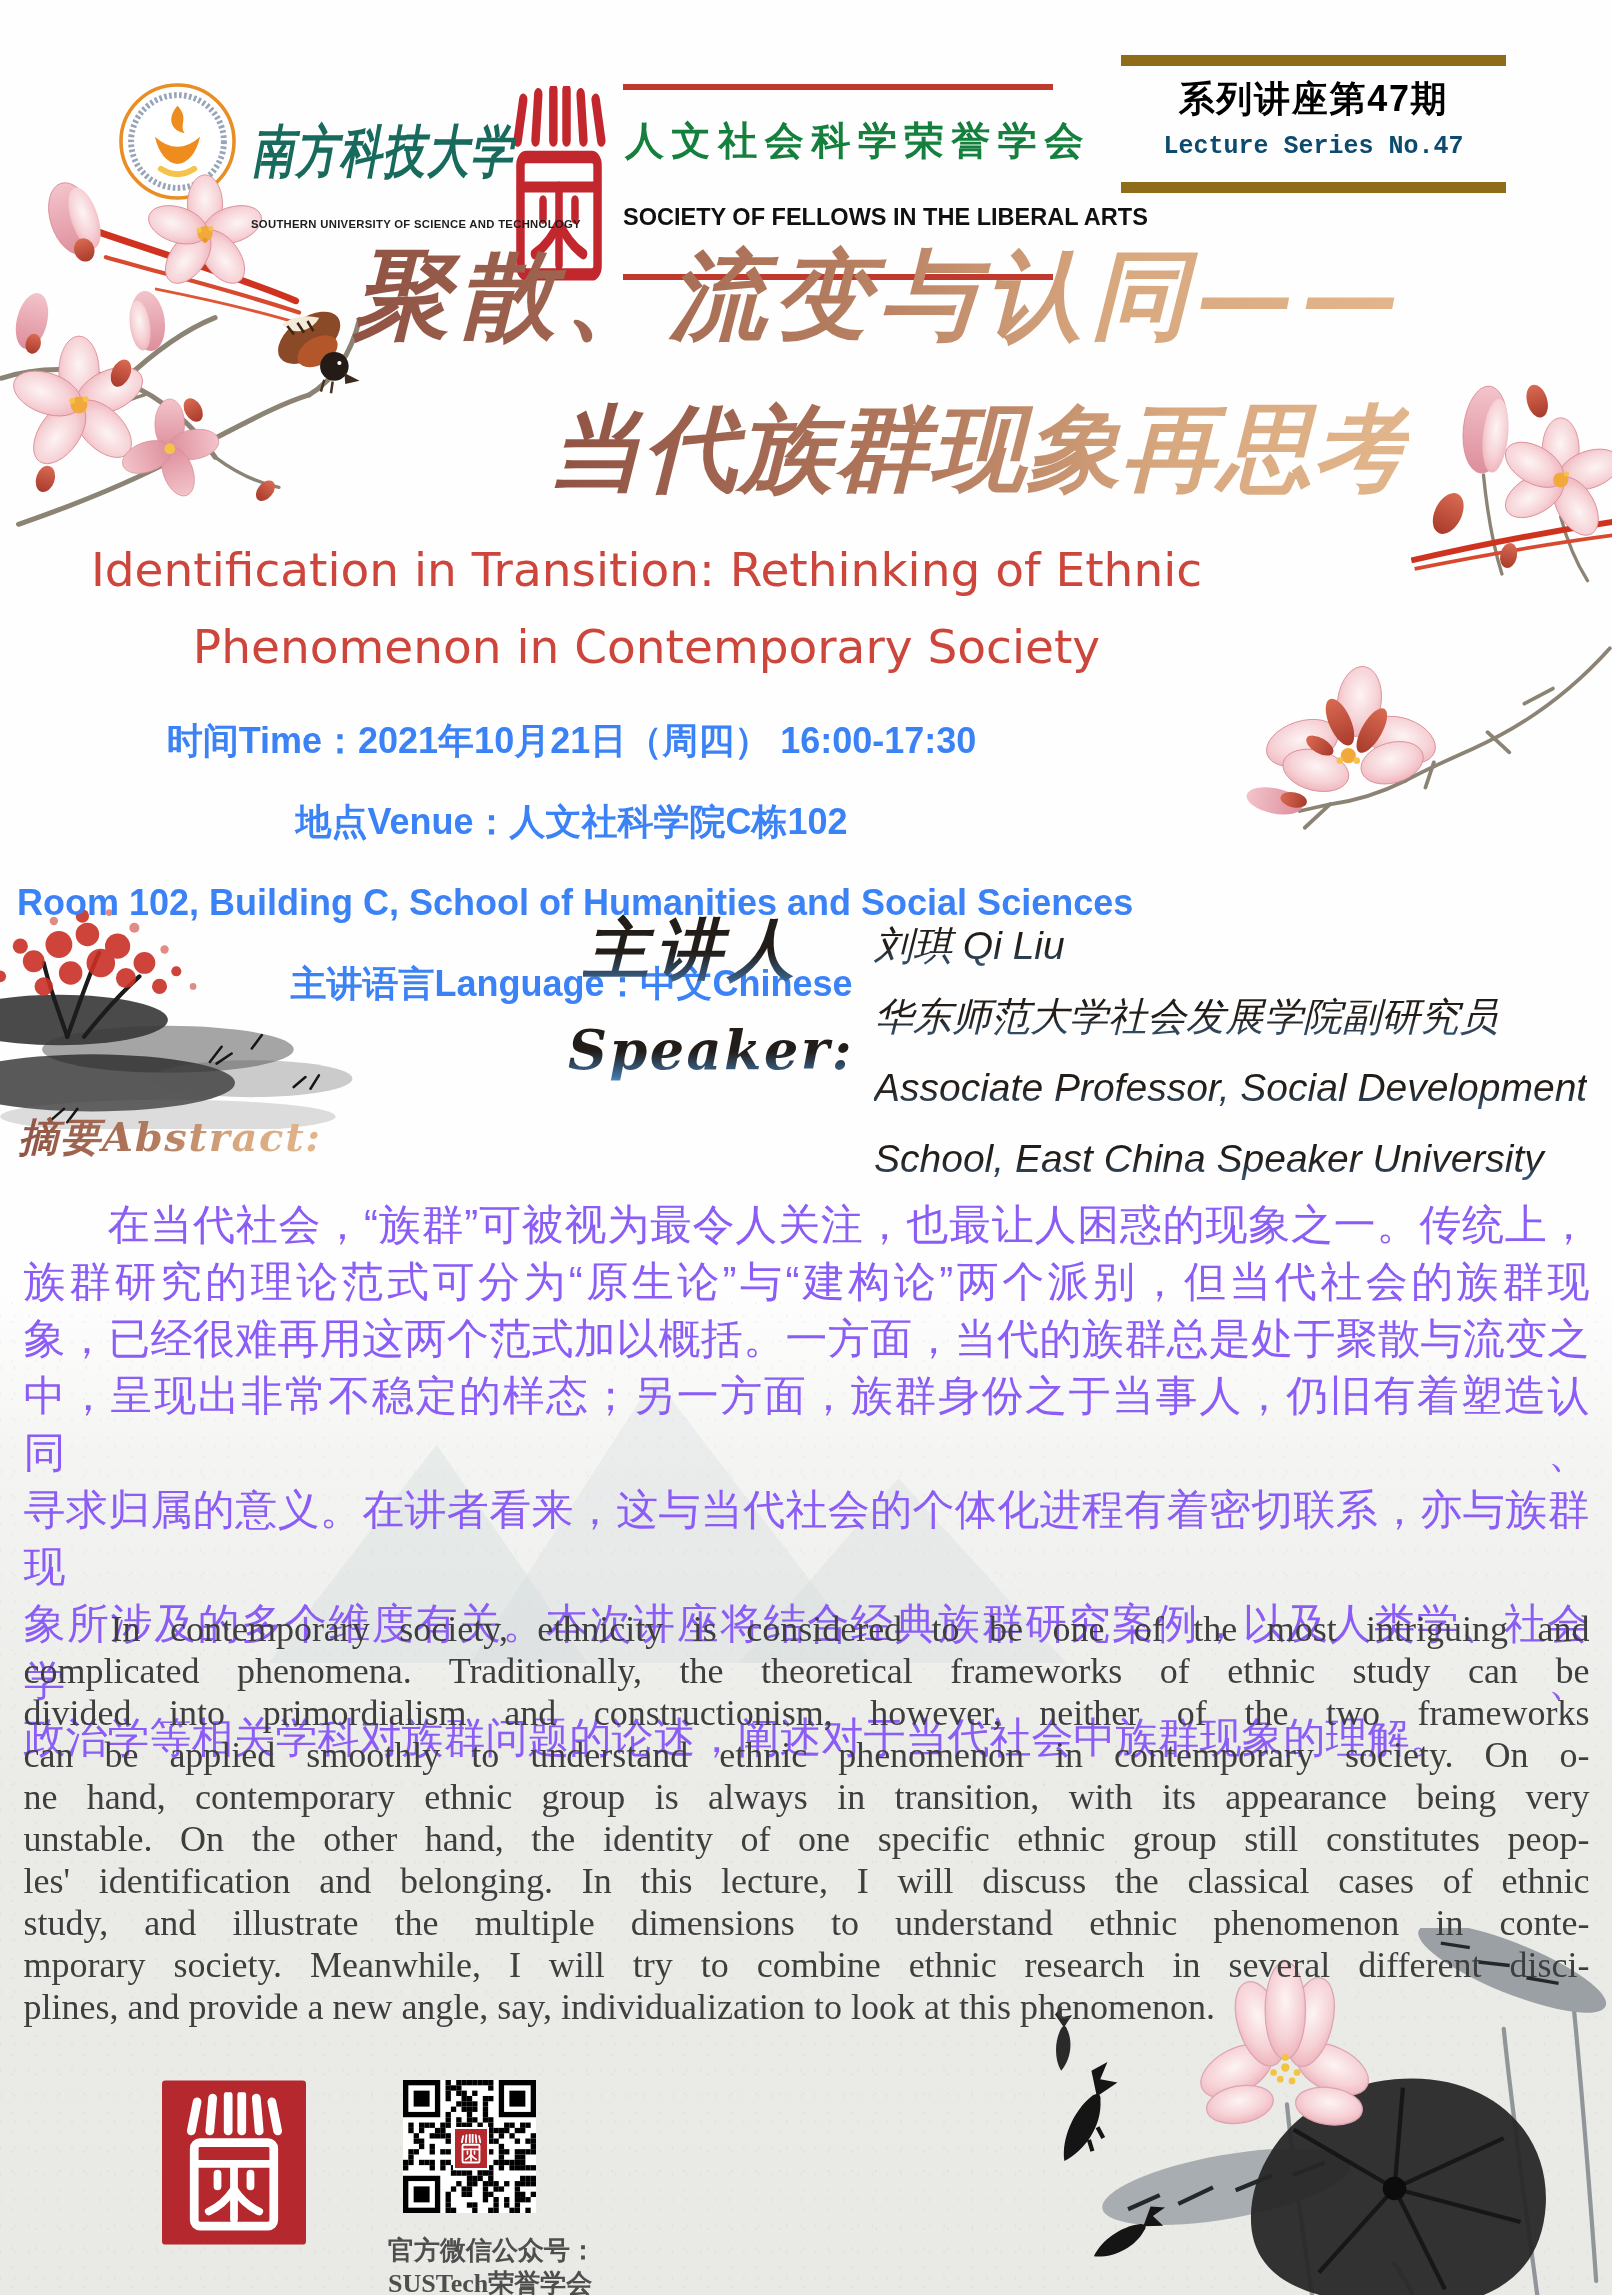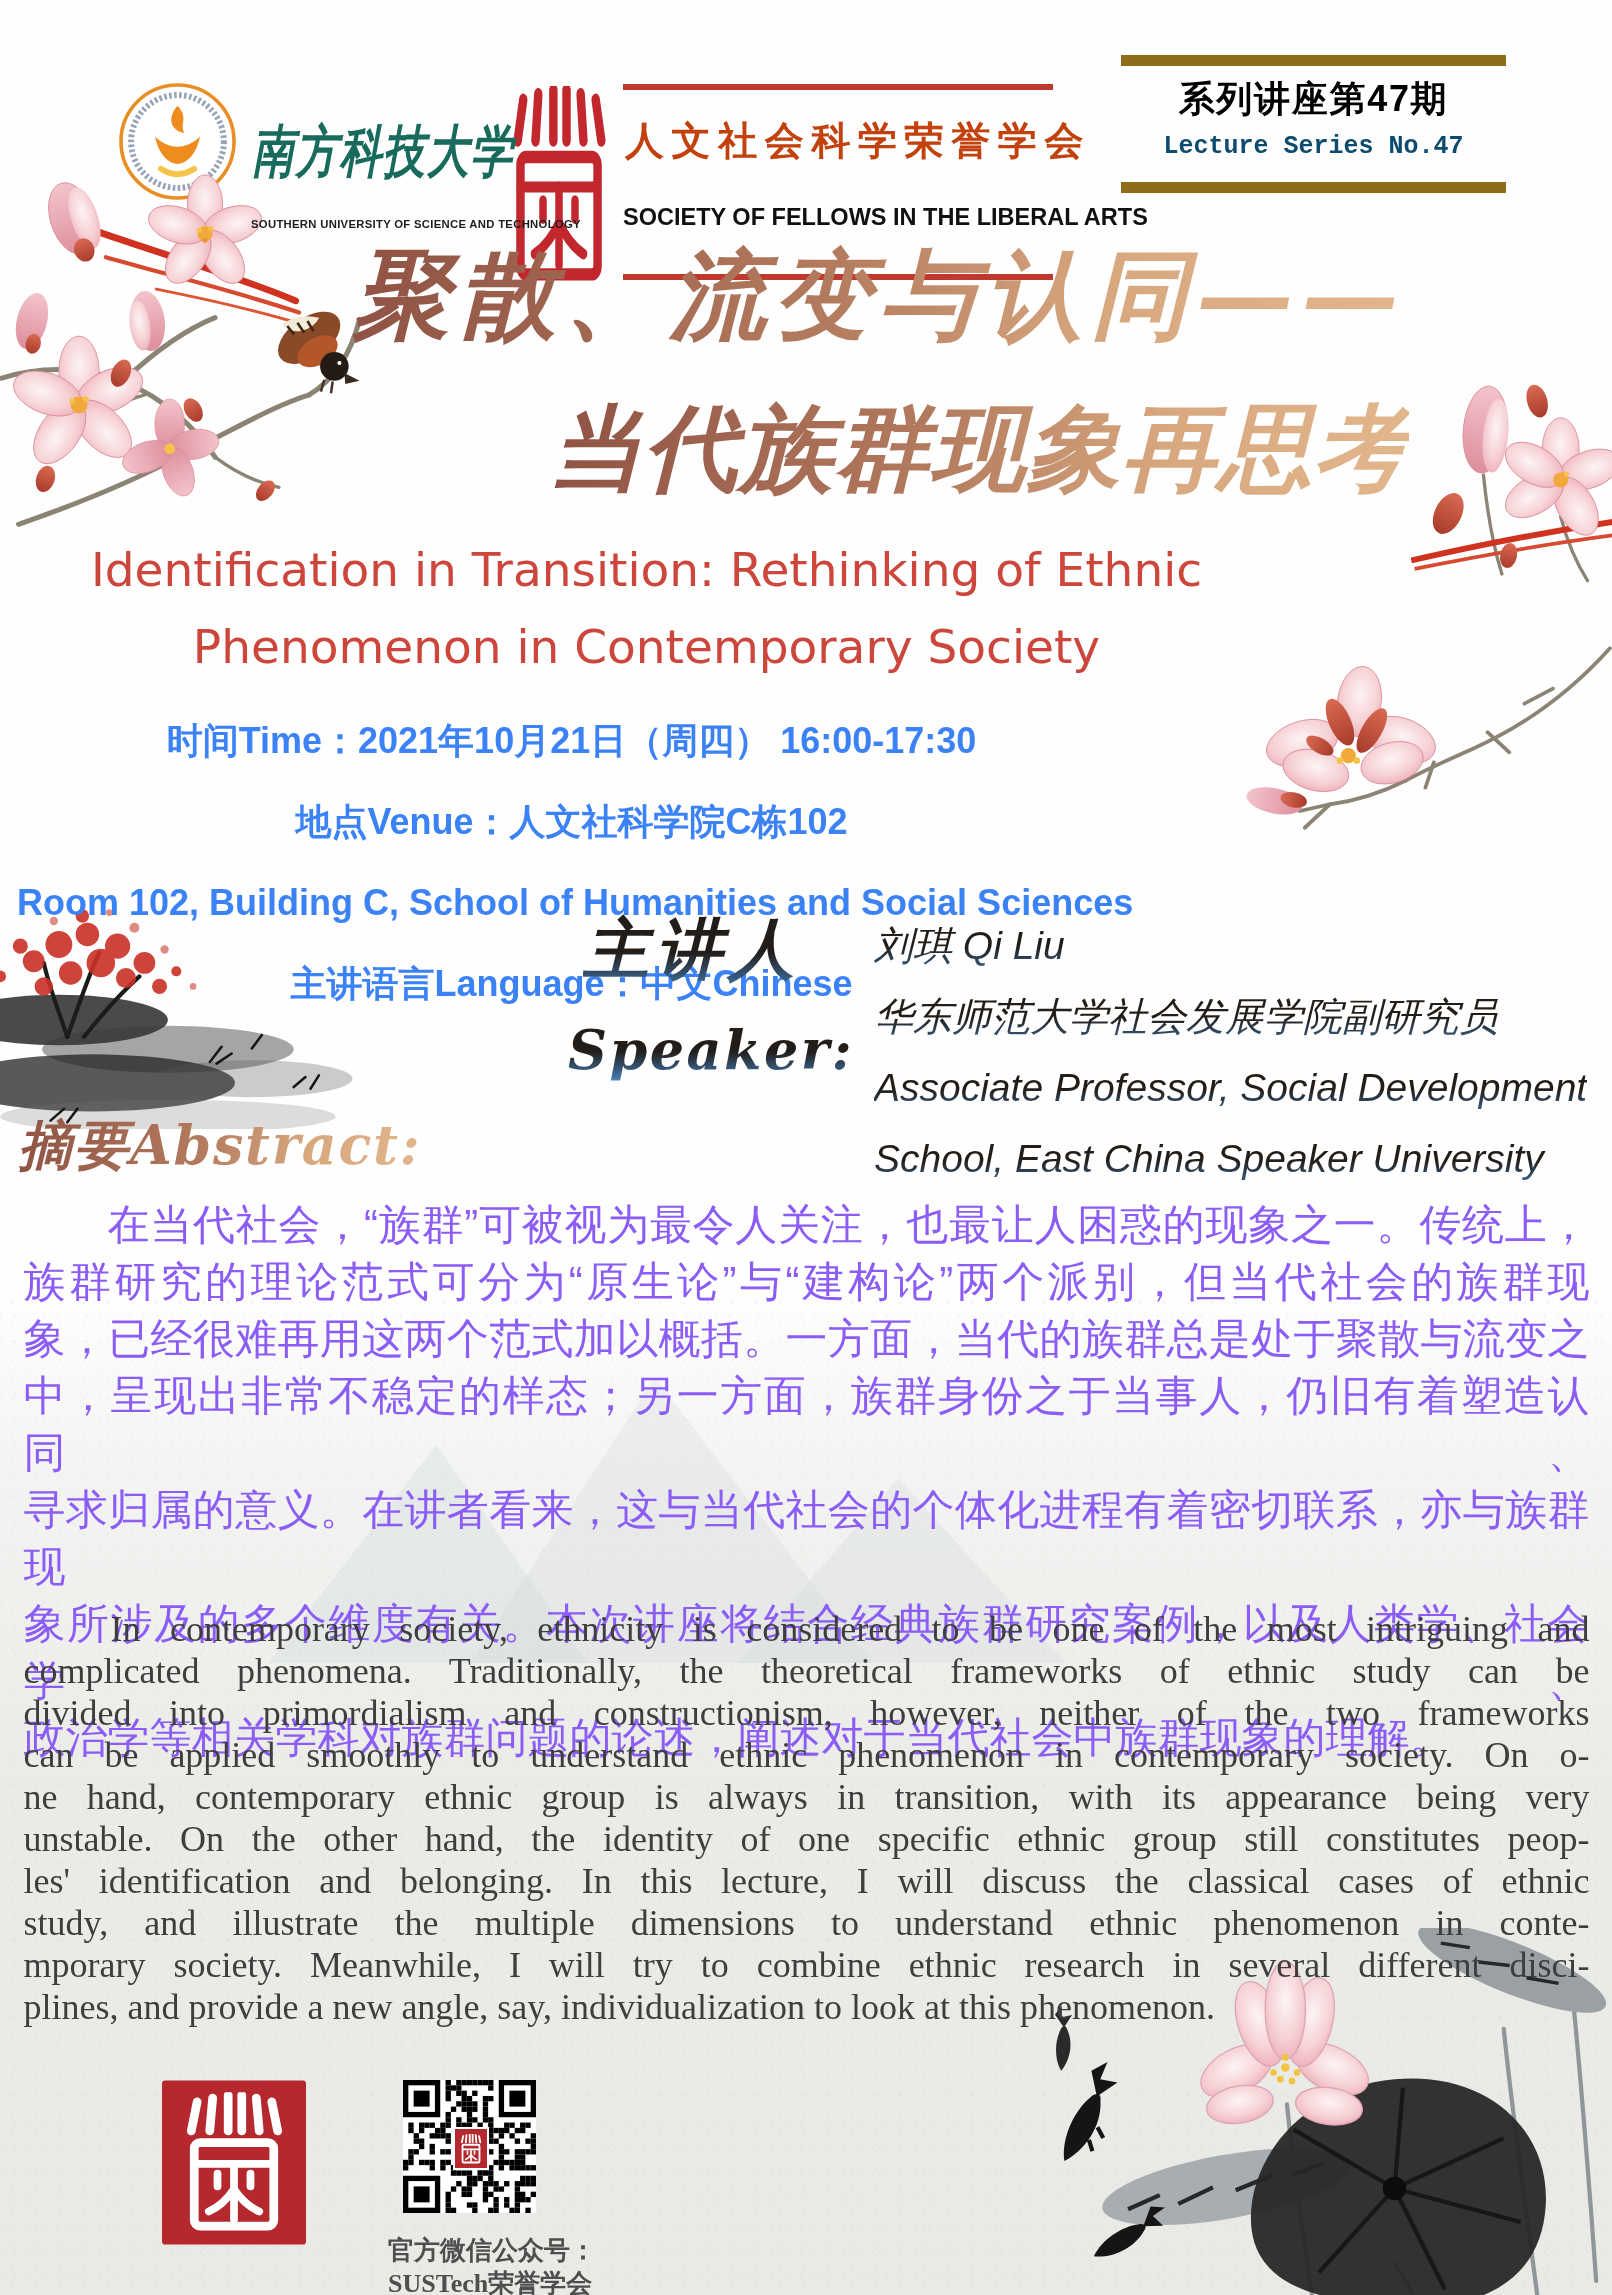--- a/index.html
+++ b/index.html
@@ -16,21 +16,21 @@
     background-size:24px 19.3px,14.3px 26px;background-position:0 0,7.6px 10px;}
 
   .deco{position:absolute;z-index:1;}
   .txt{position:absolute;z-index:2;}
 
   
   .sustech-zh{left:252px;top:114px;font-family:"DejaVu Serif",serif;font-style:italic;font-weight:bold;
     font-size:42px;color:#176a5c;letter-spacing:1.7px;transform:scaleY(1.35);transform-origin:left top;white-space:nowrap;}
   .sustech-en{left:251px;top:218px;font-size:11.3px;font-weight:bold;color:#1d1d1d;letter-spacing:0.3px;white-space:nowrap;}
   .sofla-line{left:623px;width:430px;height:5.9px;background:#c0392f;z-index:2;position:absolute;}
-  .sofla-zh{left:625px;top:114px;font-size:39px;font-weight:bold;color:#c2410c;letter-spacing:7.6px;white-space:nowrap;}
+  .sofla-zh{left:625px;top:114px;font-size:39px;font-weight:bold;color:#15803d;letter-spacing:7.6px;white-space:nowrap;}
   .sofla-en{left:623px;top:203px;font-size:24px;font-weight:bold;color:#101010;white-space:nowrap;
     transform:scaleX(.98);transform-origin:left;}
   .series{left:1121px;top:55px;width:385px;}
   .series-bar{height:11px;background:#8e6c1a;}
   .series-zh{margin-top:9.2px;text-align:center;font-size:36px;font-weight:bold;color:#000;letter-spacing:1.7px;}
   .series-en{margin-top:7.6px;margin-bottom:21px;text-align:center;font-family:"Liberation Mono",monospace;
     font-size:25px;font-weight:bold;color:#0c4a6e;}
 
   
   .grad-brown{background-image:linear-gradient(94deg,#8f5244 0%,#b37b5e 45%,#d8a87f 72%,#e2b68c 100%);
@@ -50,21 +50,21 @@
     -webkit-background-clip:text;background-clip:text;color:transparent;font-style:italic;}
   .speaker-label-zh{left:583px;top:905px;font-family:"DejaVu Serif",serif;font-style:italic;
     font-weight:bold;font-size:66px;letter-spacing:6.7px;white-space:nowrap;}
   .speaker-label-en{left:568px;top:1018px;font-family:"DejaVu Serif",serif;font-style:italic;
     font-weight:bold;font-size:54px;letter-spacing:2.5px;white-space:nowrap;}
   .speaker-info{left:874px;top:910px;font-size:39px;line-height:71px;font-weight:500;white-space:nowrap;}
   .speaker-info .line{margin:0;}
 
   
   .abstract-heading{left:18.5px;top:1110px;font-family:"DejaVu Serif",serif;font-style:italic;
-    font-weight:bold;font-size:54px;letter-spacing:1.7px;white-space:nowrap;}
+    font-weight:bold;font-size:40px;letter-spacing:1.7px;white-space:nowrap;}
   .abs-zh{left:23.5px;top:1196px;width:1566px;font-size:42px;line-height:57px;color:#8b5cf6;font-weight:500;}
   .abs-zh .line{text-align:justify;text-align-last:justify;}
   .abs-zh .line:first-child{text-indent:84px;}
   .abs-zh .line:last-child{text-align-last:left;}
   .abs-en{left:23.5px;top:1608px;width:1566px;font-family:"Liberation Serif",serif;
     font-size:36px;line-height:42px;color:#3e3e3e;font-weight:normal;}
   .abs-en .line{text-align:justify;text-align-last:justify;}
   .abs-en .line:first-child{text-indent:87px;}
   .abs-en .line:last-child{text-align-last:left;}
 

